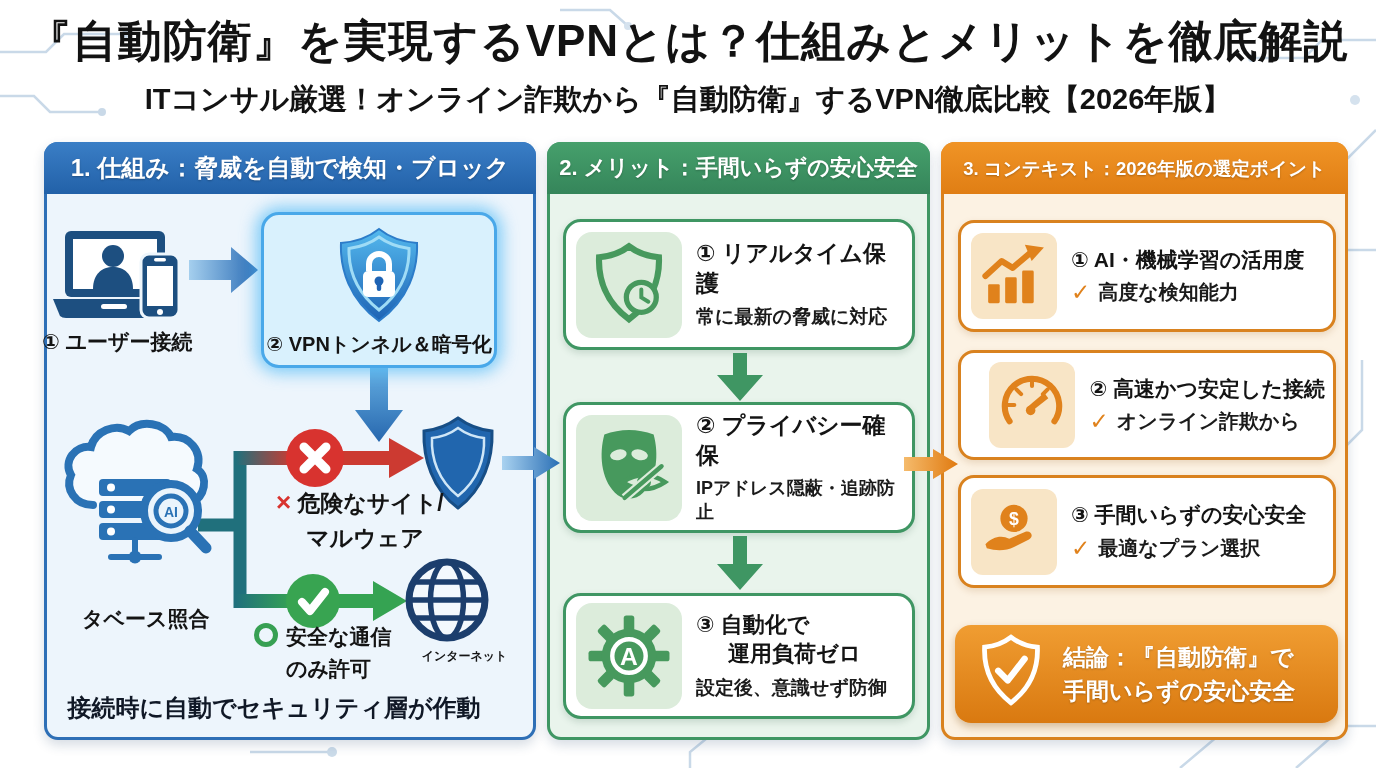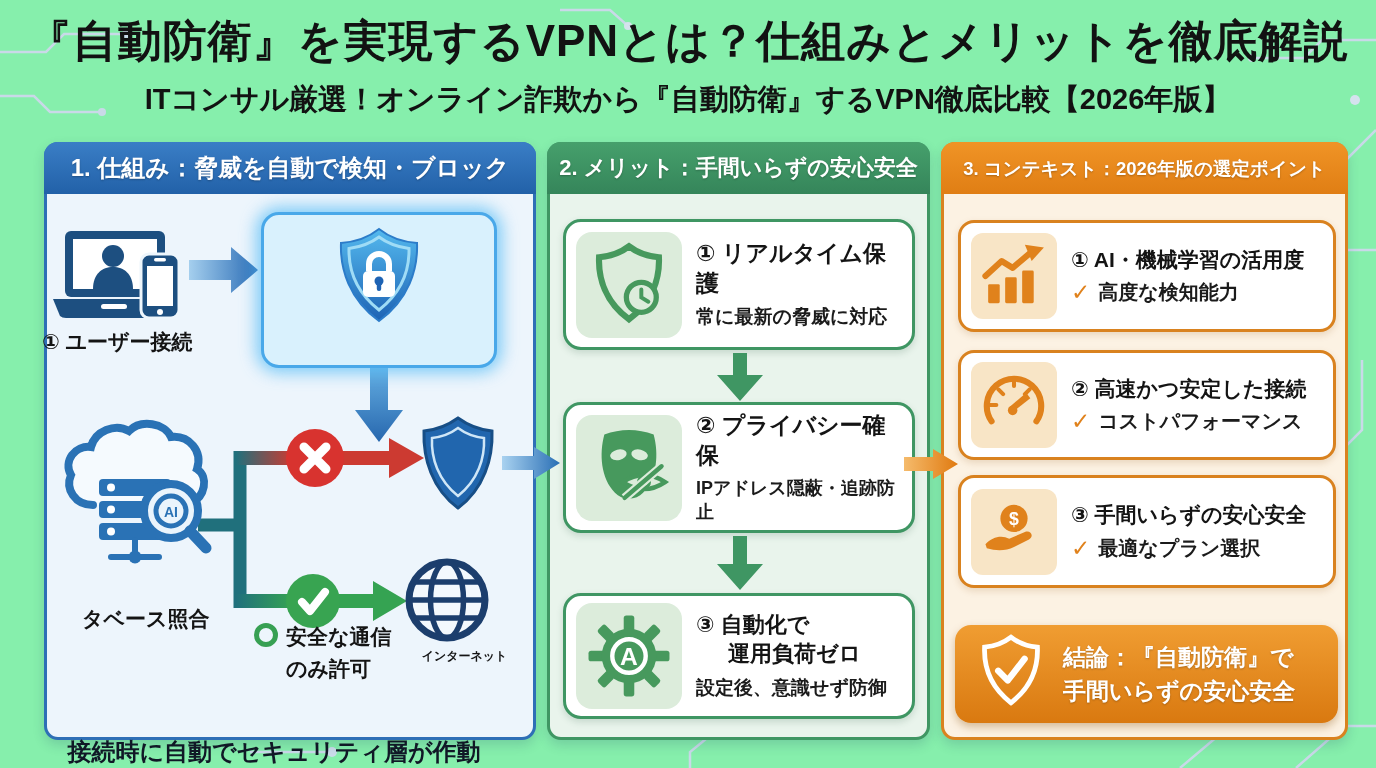--- a/index.html
+++ b/index.html
@@ -1,16 +1,16 @@
 <!DOCTYPE html>
 <html><head>
 <meta charset="utf-8">
 <style>
   html,body{margin:0;padding:0;background:#dde6ef;}
-  #canvas{position:relative;width:1376px;height:768px;background:#86efac;overflow:hidden;
+  #canvas{position:relative;width:1376px;height:768px;background:#ffffff;overflow:hidden;
           font-family:"Liberation Sans","DejaVu Sans",sans-serif;color:#141414;}
   .abs{position:absolute;}
   .ttl{width:100%;text-align:center;font-weight:900;color:#121212;}
   .panel{position:absolute;border-radius:14px;border:3px solid;box-sizing:border-box;
          box-shadow:0 5px 12px rgba(30,60,100,.18);}
   .phead{position:absolute;left:-3px;right:-3px;top:-3px;height:52px;border-radius:14px 14px 0 0;
          display:flex;align-items:center;justify-content:center;color:#fff;font-weight:800;
          text-shadow:0 1px 2px rgba(0,0,0,.25);}
   .lbl{position:absolute;font-weight:800;color:#141414;}
   .vpnbox{position:absolute;left:261px;top:212px;width:236px;height:156px;background:#d9f1fd;
@@ -169,39 +169,46 @@
             <stop offset="1" stop-color="#1e63b4"></stop>
         </linearGradient>
       </defs>
       <path d="M 50 4 C 60 12 74 17 88 18 C 89 44 80 74 50 96 C 20 74 11 44 12 18 C 26 17 40 12 50 4 Z" fill="url(#gShield)" stroke="#2c7cc9" stroke-width="2"></path>
       <path d="M 50 12 C 58 18 69 22 80 23.5 C 80.5 44 73 67 50 85 C 27 67 19.5 44 20 23.5 C 31 22 42 18 50 12 Z" fill="none" stroke="#9fdcf6" stroke-width="3"></path>
       <path d="M 40 46 V 39 A 10 10 0 0 1 60 39 V 46" stroke="#ffffff" stroke-width="6" fill="none"></path>
       <rect x="34" y="46" width="32" height="26" rx="5" fill="#ffffff"></rect>
       <circle cx="50" cy="56" r="4.5" fill="#1e63b4"></circle>
       <rect x="47.8" y="56" width="4.4" height="10" rx="2" fill="#1e63b4"></rect>
     </svg>
+    <div style="font-size:20px;font-weight:800;margin-top:4px;">② VPNトンネル＆暗号化</div>
   </div>
 
   <div class="lbl" style="left:42px;top:328px;font-size:21px;">① ユーザー接続</div>
 
   <div class="lbl" style="left:44px;top:603px;font-size:21px;line-height:31px;">
     <div style="margin-left:38px">タベース照合</div>
   </div>
 
+  <div class="lbl" style="left:276px;top:486px;font-size:23px;line-height:35px;">
+    <div>
+      <span class="xmark">×</span><span>危険なサイト/</span>
+    </div>
+    <div style="margin-left:30px">マルウェア</div>
+  </div>
 
   <div class="lbl" style="left:254px;top:621px;font-size:21px;line-height:32px;">
     <div>
       <span class="ring"></span><span>安全な通信</span>
     </div>
     <div style="margin-left:32px">のみ許可</div>
   </div>
 
   <div class="lbl" style="left:392px;top:648px;width:145px;text-align:center;font-size:12px;">インターネット</div>
 
-  <div class="lbl" style="left:31px;top:692px;width:486px;text-align:center;font-size:24px;color:#101826;margin-top:44px;">接続時に自動でセキュリティ層が作動</div>
+  <div class="lbl" style="left:31px;top:692px;width:486px;text-align:center;font-size:24px;color:#101826;">接続時に自動でセキュリティ層が作動</div>
 
   <div class="panel" style="left:547px;top:142px;width:383px;height:598px;border-color:#3f9663;background:#e9f4ec;">
     <div class="phead" style="background:linear-gradient(180deg,#46a06c,#35855a);font-size:22px;">2. メリット：手間いらずの安心安全</div>
   </div>
 
   <div class="card g" style="left:563px;top:219px;width:352px;height:131px;">
     <div class="tile g">
       <svg width="88" height="88" viewBox="0 0 100 100">
         <path d="M 50 6 C 59 13 71 17.5 84 18.5 C 85 42 77 69 50 89 C 23 69 15 42 16 18.5 C 29 17.5 41 13 50 6 Z" fill="#dcecdb" stroke="#47995d" stroke-width="7"></path>
         <circle cx="64" cy="64" r="17" fill="#dcecdb" stroke="#47995d" stroke-width="6"></circle>
@@ -283,34 +290,34 @@
     </div>
     <div class="ctext">
       <div class="t3">① AI・機械学習の活用度</div>
       <div class="d3row">
         <span class="chk">✓</span>
         <span class="d3">高度な検知能力</span>
       </div>
     </div>
   </div>
 
-  <div class="card o" style="left:958px;top:350px;width:378px;height:110px;">
+  <div class="card o" style="left:958px;top:350px;width:378px;height:110px;justify-content:flex-end;">
     <div class="tile o">
       <svg width="68" height="68" viewBox="0 0 100 100">
         <path d="M 17 74 A 40 40 0 1 1 83 74" stroke="#e0821c" stroke-width="9" fill="none" stroke-linecap="round"></path>
         <path d="M 14 50 H 24 M 27 27 L 34 34 M 50 12 V 22 M 73 27 L 66 34" stroke="#e0821c" stroke-width="6" stroke-linecap="round"></path>
         <polygon points="46,62 42,54 68,32 74,40" fill="#e0821c"></polygon>
         <circle cx="48" cy="58" r="7" fill="#e0821c"></circle>
       </svg>
     </div>
     <div class="ctext">
       <div class="t3">② 高速かつ安定した接続</div>
       <div class="d3row">
         <span class="chk">✓</span>
-        <span class="d3">コストパフォーマンス</span>
+        <span class="d3">オンライン詐欺から</span>
       </div>
     </div>
   </div>
 
   <div class="card o" style="left:958px;top:475px;width:378px;height:113px;">
     <div class="tile o">
       <svg width="68" height="68" viewBox="0 0 100 100">
         <circle cx="50" cy="30" r="20" fill="#e0821c"></circle>
         <text x="50" y="39" text-anchor="middle" font-size="26" font-weight="bold" fill="#ffffff">$</text>
         <path d="M 8 68 C 18 57 32 54 43 60 L 66 50 C 75 46.5 80 57 72 61 L 50 72 C 38 78 24 78 10 74 Z" fill="#e0821c"></path>

